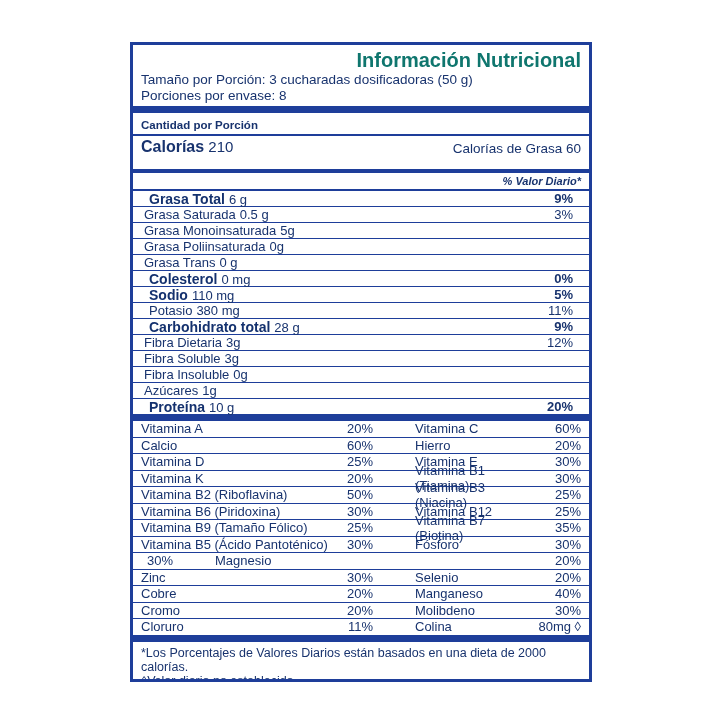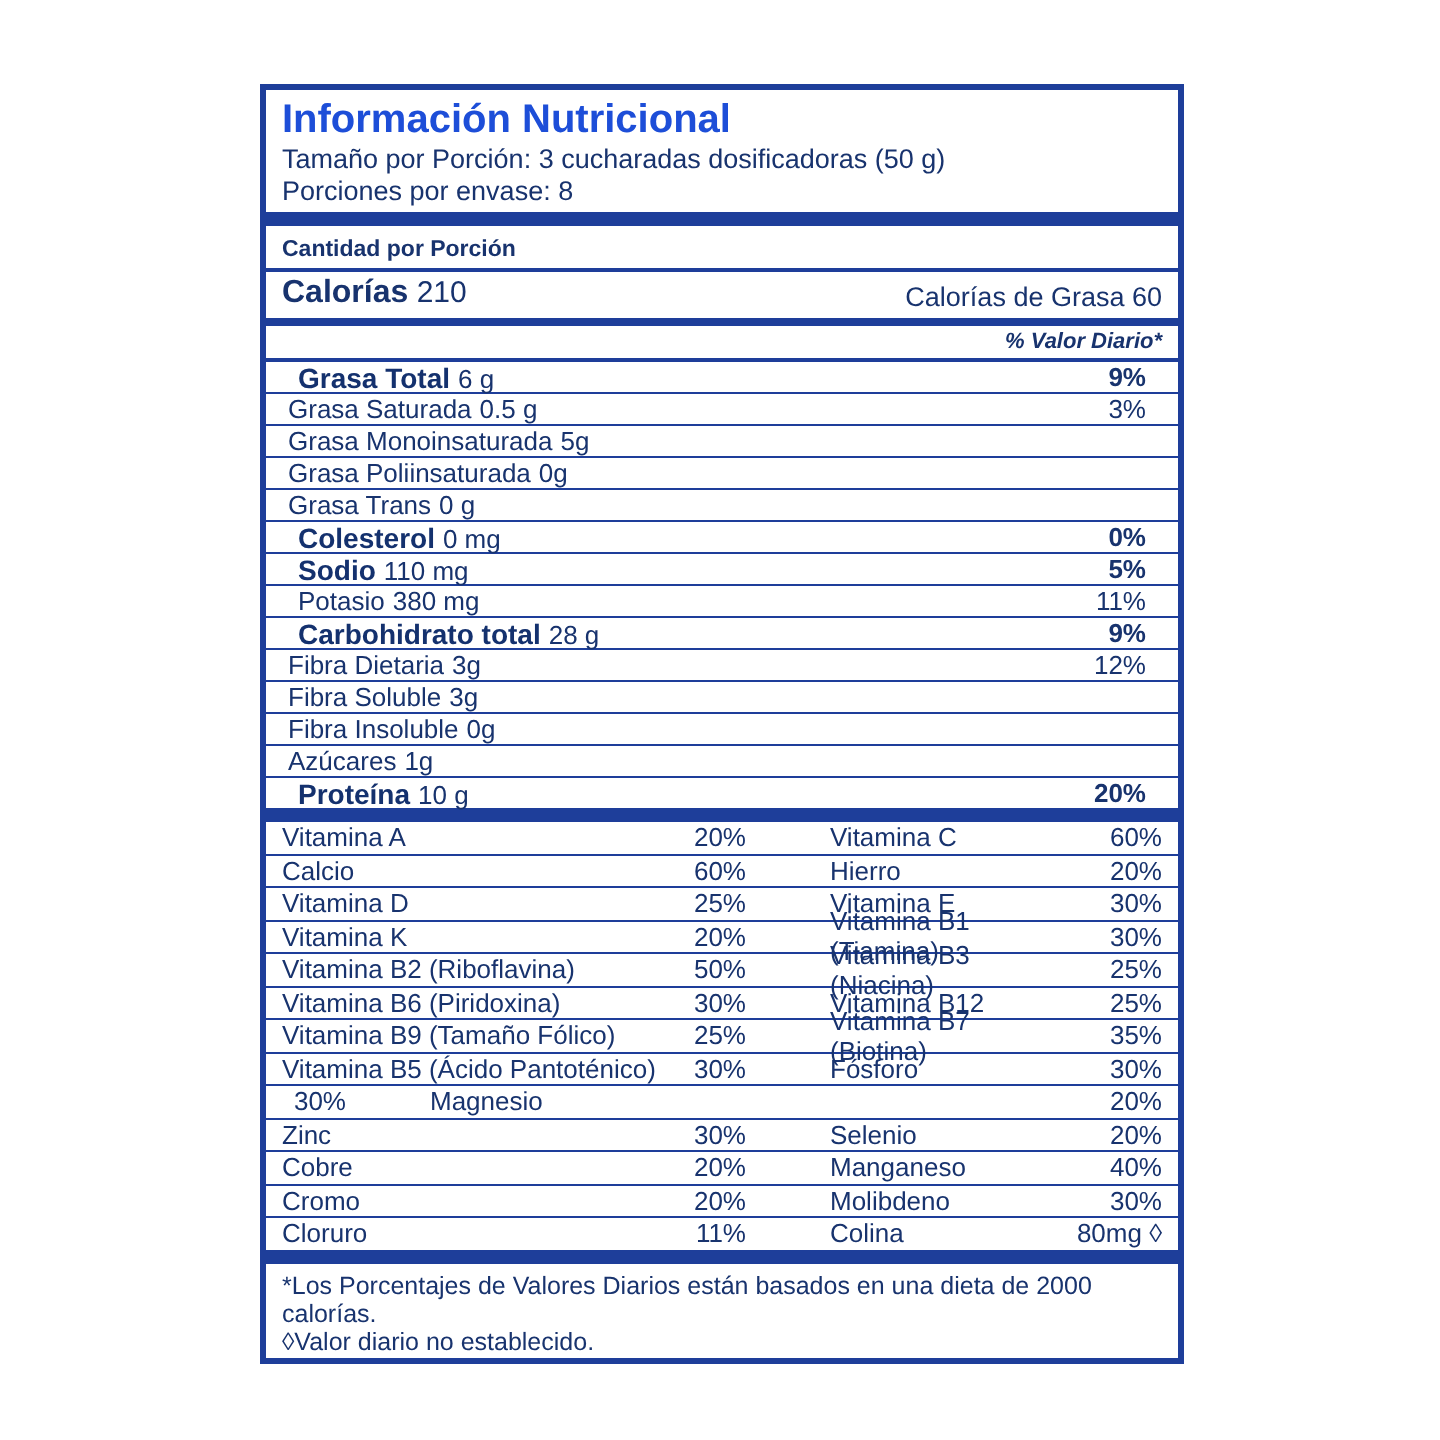--- a/index.html
+++ b/index.html
@@ -2,30 +2,30 @@
 <html><head>
 <meta charset="utf-8">
 <style>
   html,body{margin:0;padding:0;background:#ffffff;}
   .page{position:relative;width:720px;height:720px;background:#ffffff;
         font-family:"Liberation Sans","DejaVu Sans",sans-serif;}
   .label{position:absolute;left:130px;top:42px;width:456px;height:634px;
          border:3px solid #1e3e9a;background:#ffffff;overflow:hidden;
          color:#18336e;}
   .hdr{padding:3px 8px 2px 8px;}
-  .title{font-size:20px;font-weight:bold;text-align:left;line-height:24px;color:#1d4ed8;}
+  .title{font-size:20px;font-weight:bold;text-align:right;line-height:24px;color:#0f766e;}
   .line{font-size:13.5px;line-height:16px;}
   .bar{background:#1e3e9a;width:100%;}
   .bar7{height:7px;}
   .bar4{height:4px;}
   .bar2{height:2.5px;}
   .rule{height:1.5px;background:#1e3e9a;width:100%;}
   .amt-per{font-size:11.5px;font-weight:bold;padding:6px 8px 3px 8px;line-height:12px;}
   .cal-row{display:flex;justify-content:space-between;align-items:flex-end;
-           padding:2px 8px 3px 8px;}
+           padding:2px 8px 13px 8px;}
   .cal-left{font-size:15px;}
   .cal-left .cl{font-weight:bold;font-size:16px;}
   .cal-right{font-size:13.5px;}
   .dv-hdr{text-align:right;font-size:11px;font-weight:bold;padding:2px 8px 2px 8px;line-height:12px;font-style:italic;}
   .nutrients .nrow + .nrow{border-top:1.5px solid #1e3e9a;}
   .nrow{display:flex;justify-content:space-between;align-items:center;
         height:15px;font-size:13px;padding:0 16px;}
   .nrow.sub{padding-left:11px;}
   .nrow .nm{white-space:pre;}
   .nrow.b .nm{font-weight:bold;font-size:14px;color:#14316e;}

